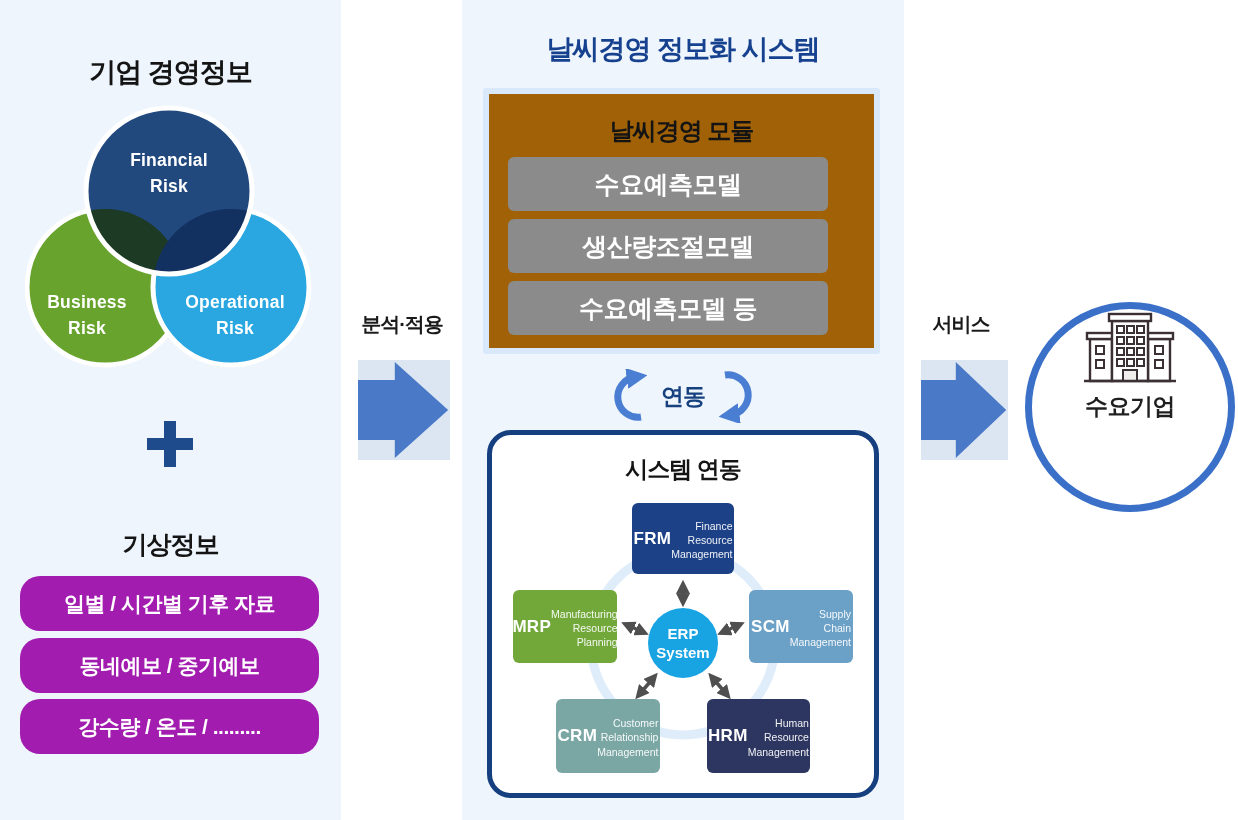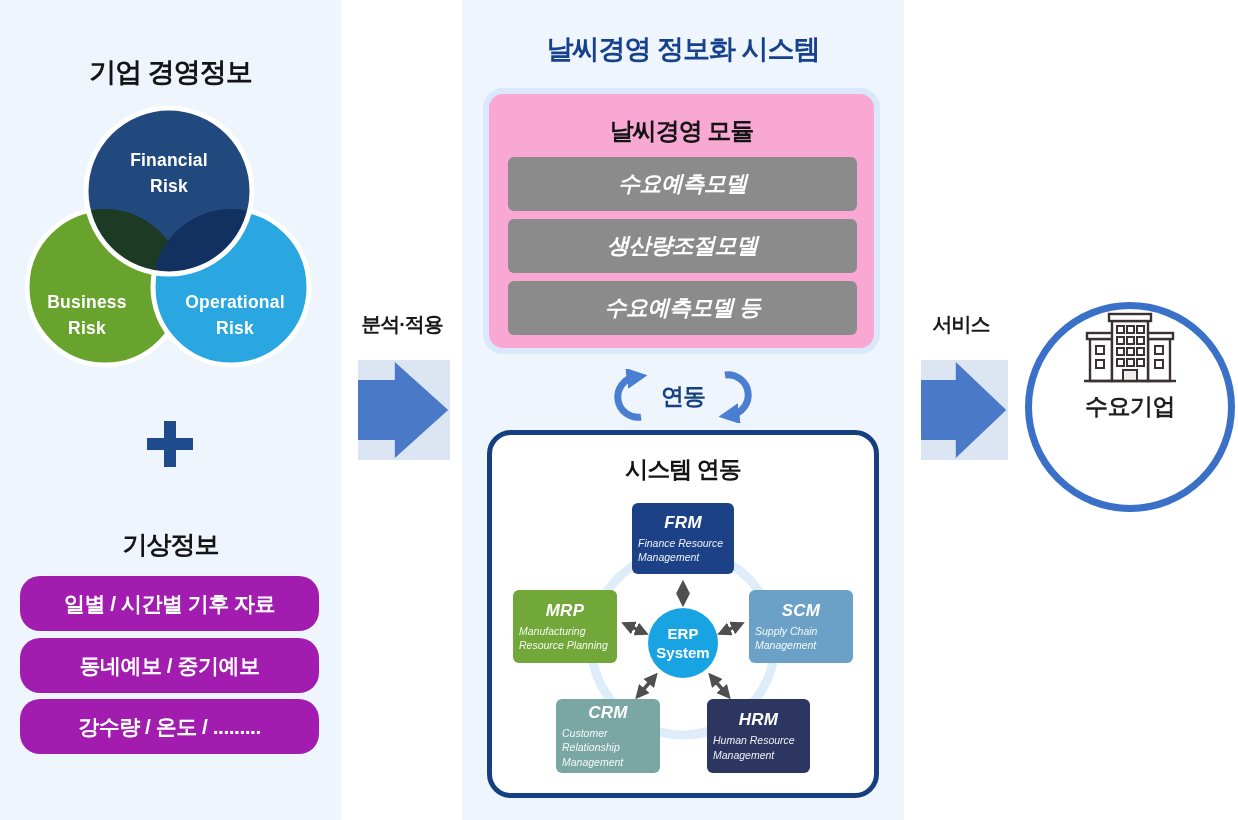--- a/index.html
+++ b/index.html
@@ -35,37 +35,37 @@
   .flow-label.left{left:347px;} .flow-label.right{left:906px;}
   .arrow-box{position:absolute;top:360px;height:100px;background:#DCE6F2;}
   .arrow-box.left{left:358px;width:92px;} .arrow-box.right{left:921px;width:87px;}
   .arrow-shape{position:absolute;inset:0;background:#4A79C8;
     clip-path:polygon(0 20%,40% 20%,40% 2%,98% 50%,40% 98%,40% 80%,0 80%);}
 
   
   .cp-title{position:absolute;left:0;top:31px;width:442px;text-align:center;
             font-size:27px;font-weight:800;color:#16418E;letter-spacing:-1px;}
   .module-card{position:absolute;left:21px;top:88px;width:397px;height:266px;
-               background:#f9a8d4;border:6px solid #D9E8FB;border-radius:20px;box-sizing:border-box;}
+               background:#a16207;border:6px solid #D9E8FB;border-radius:3px;box-sizing:border-box;}
   .mc-title{position:absolute;left:0;top:21px;width:385px;text-align:center;
             font-size:24px;font-weight:800;color:#141414;letter-spacing:-1px;}
-  .gray-btn{position:absolute;left:19px;width:349px;height:54px;background:#8B8B8B;
-            border-radius:6px;color:#fff;font-size:22px;font-weight:600;
-            display:flex;align-items:center;justify-content:center;letter-spacing:-0.5px;font-style:italic;}
+  .gray-btn{position:absolute;left:19px;width:320px;height:54px;background:#8B8B8B;
+            border-radius:6px;color:#fff;font-size:25px;font-weight:600;
+            display:flex;align-items:center;justify-content:center;letter-spacing:-0.5px;}
   .gray-btn.g1{top:63px;} .gray-btn.g2{top:125px;} .gray-btn.g3{top:187px;}
   .link-row{position:absolute;left:0;top:366px;width:442px;height:60px;
             display:flex;align-items:center;justify-content:center;gap:12px;}
   .link-text{font-size:23px;font-weight:800;color:#17407F;letter-spacing:-1px;}
   .system-box{position:absolute;left:25px;top:430px;width:392px;height:368px;
               background:#fff;border:5px solid #153F7E;border-radius:24px;box-sizing:border-box;}
   .sb-title{position:absolute;left:0;top:19px;width:382px;text-align:center;
             font-size:23px;font-weight:800;color:#141414;letter-spacing:-1px;}
   .sb-svg{position:absolute;left:0;top:0;}
-  .mod-box{position:absolute;border-radius:6px;color:#fff;display:flex;flex-direction:column;
-           align-items:center;justify-content:center;padding:2px 6px;box-sizing:border-box;text-align:left;font-style:italic;}
+  .mod-box{position:absolute;border-radius:6px;color:#fff;display:flex;flex-direction:row;
+           align-items:center;justify-content:center;padding:2px 6px;box-sizing:border-box;text-align:right;}
   .mod-abbr{font-size:17px;font-weight:800;letter-spacing:.3px;}
   .mod-name{font-size:10.5px;line-height:1.35;color:rgba(255,255,255,.93);margin-top:3px;}
   .mod-frm{left:140px;top:68px;width:102px;height:71px;background:#1C4187;}
   .mod-mrp{left:21px;top:155px;width:104px;height:73px;background:#72A83A;}
   .mod-scm{left:257px;top:155px;width:104px;height:73px;background:#6BA0C7;}
   .mod-crm{left:64px;top:264px;width:104px;height:74px;background:#7AA7A4;}
   .mod-hrm{left:215px;top:264px;width:103px;height:74px;background:#2D3660;}
   .erp-circle{position:absolute;left:156px;top:173px;width:70px;height:70px;border-radius:50%;
               background:#18A3E2;color:#fff;display:flex;align-items:center;justify-content:center;
               text-align:center;font-size:15px;font-weight:800;line-height:1.3;white-space:pre-line;}

